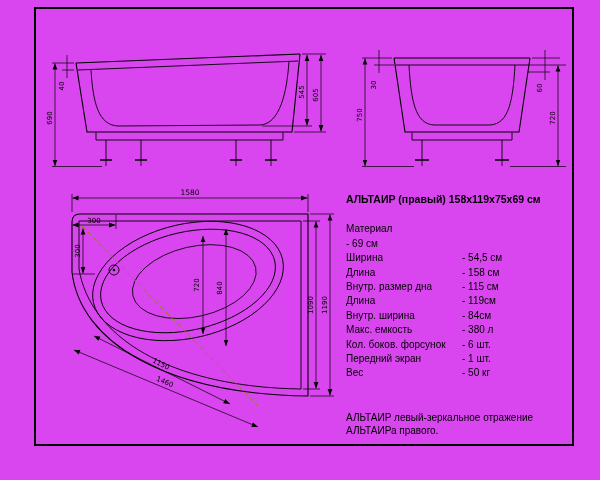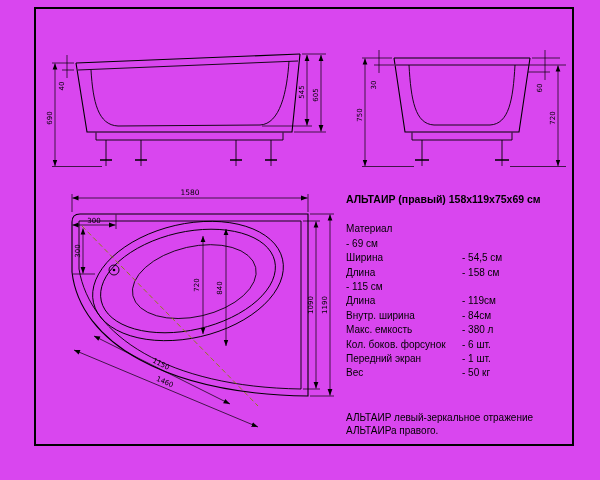--- a/index.html
+++ b/index.html
@@ -170,20 +170,21 @@
     </div>
     <div class="spec-row">
       <span class="spec-label">Ширина</span>
       <span class="spec-value">- 54,5 см</span>
     </div>
     <div class="spec-row">
       <span class="spec-label">Длина</span>
       <span class="spec-value">- 158 см</span>
     </div>
     <div class="spec-row">
+      <span class="spec-label">Внутр. размер дна</span>
       <span class="spec-value">- 115 см</span>
     </div>
     <div class="spec-row">
       <span class="spec-label">Длина</span>
       <span class="spec-value">- 119см</span>
     </div>
     <div class="spec-row">
       <span class="spec-label">Внутр. ширина</span>
       <span class="spec-value">- 84см</span>
     </div>

